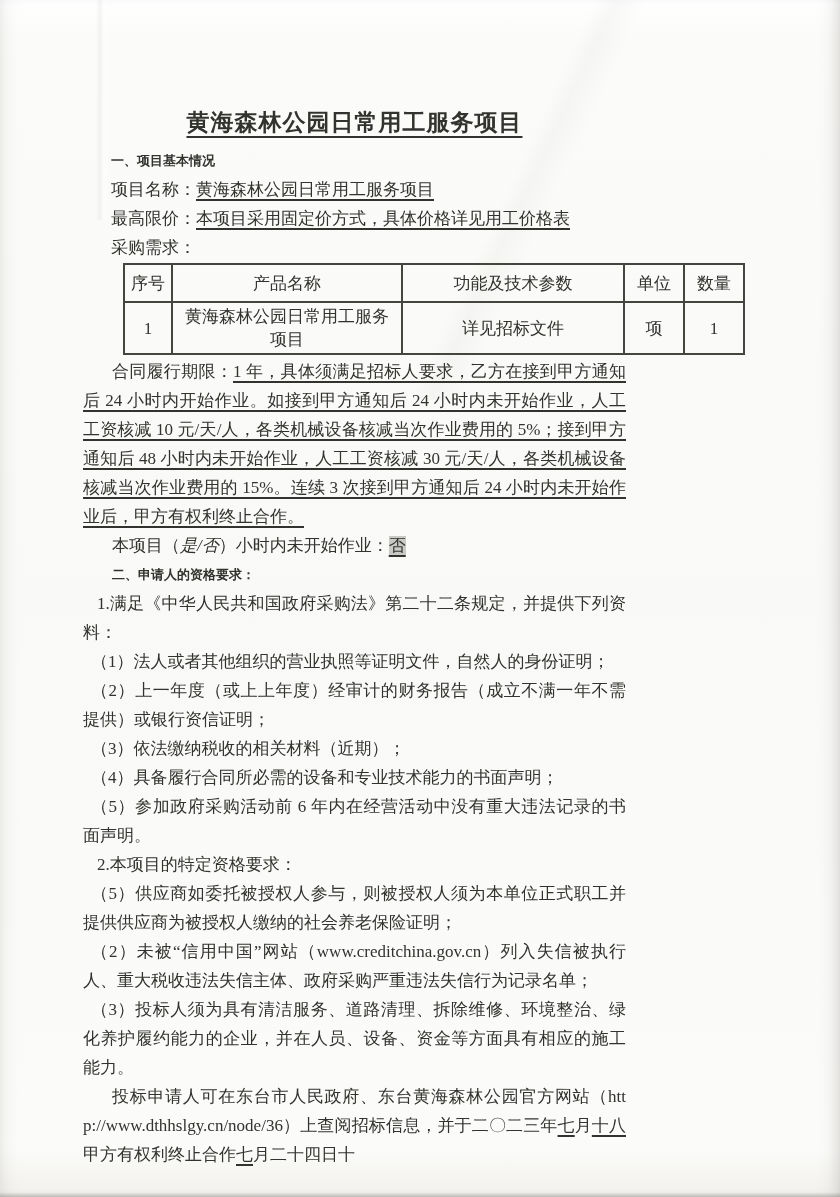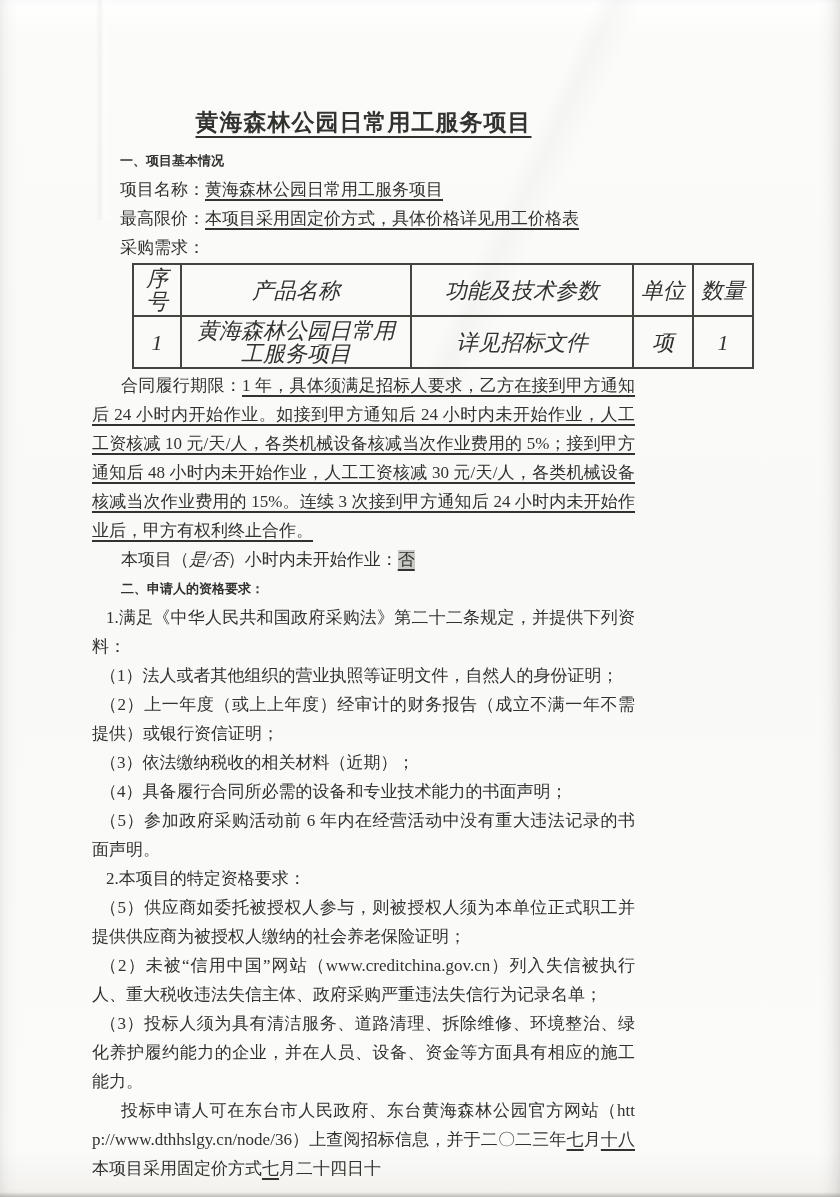--- a/index.html
+++ b/index.html
@@ -15,38 +15,38 @@
     box-shadow:inset -14px 0 22px -18px rgba(90,88,84,.45), inset 14px 0 22px -20px rgba(90,88,84,.3);
   }
   
   .page::before{
     content:"";position:absolute;left:0;top:0;right:0;bottom:0;pointer-events:none;
     background:
       linear-gradient(90deg, transparent 96px, rgba(120,118,112,.07) 100px, rgba(255,255,255,.5) 104px, transparent 110px) no-repeat 0 0/840px 220px,
       linear-gradient(115deg, transparent 58%, rgba(150,148,142,.06) 60%, transparent 63%) no-repeat 0 0/840px 400px,
       linear-gradient(0deg, rgba(130,128,122,.10) 0, transparent 6px) no-repeat 0 100%/840px 10px;
   }
-  .content{position:absolute;left:12px;top:0;width:703px;padding:106px 80px 0;box-sizing:border-box;}
+  .content{position:absolute;left:3px;top:0;width:703px;padding:106px 80px 0;box-sizing:border-box;}
   .hei{font-family:"Liberation Sans","DejaVu Sans",sans-serif;font-weight:700;}
   .doc-title{text-align:center;font-size:23px;line-height:32px;letter-spacing:1px;}
   .doc-title .tspan{text-decoration:underline;text-decoration-thickness:2px;text-underline-offset:6px;}
   .doc-subtitle{text-align:center;font-size:26px;line-height:36px;margin-top:12px;letter-spacing:2px;}
   p{margin:0;font-size:17px;line-height:29px;text-align:justify;}
   .sec-heading{font-size:13px;line-height:29px;margin:0;}
   .ind2{text-indent:29px;}
   .ind1{text-indent:14px;}
   .indsub{text-indent:8px;}
   .mt8{margin-top:8px;}
   .u{text-decoration:underline;text-decoration-thickness:1.5px;text-underline-offset:4px;}
   .it{font-style:italic;}
   .hl{background:#c9c9c6;}
   .urlwrap{word-break:break-all;}
   table.req{
     border-collapse:collapse;margin:1px 0 0 40px;table-layout:fixed;width:620px;
-    font-size:22px;color:#32322f;font-style:italic;
+    font-size:17px;color:#32322f;
   }
   table.req th,table.req td{
     border:2px solid #454540;font-weight:normal;text-align:center;vertical-align:middle;
     padding:2px 6px;box-sizing:border-box;line-height:23px;
   }
   table.req th{height:38px;}
   table.req td{height:52px;}
   .c-no{width:48px;} .c-name{width:230px;border-radius:14px;} .c-spec{width:222px;} .c-unit{width:60px;} .c-qty{width:60px;}
 </style>
 </head>
@@ -99,16 +99,16 @@
     <p class="indsub">（3）依法缴纳税收的相关材料（近期）；</p>
     <p class="indsub">（4）具备履行合同所必需的设备和专业技术能力的书面声明；</p>
     <p class="indsub">（5）参加政府采购活动前 6 年内在经营活动中没有重大违法记录的书面声明。</p>
 
     <p class="ind1">2.本项目的特定资格要求：</p>
     <p class="indsub">（5）供应商如委托被授权人参与，则被授权人须为本单位正式职工并提供供应商为被授权人缴纳的社会养老保险证明；</p>
     <p class="indsub urlwrap">（2）未被“信用中国”网站（www.creditchina.gov.cn）列入失信被执行人、重大税收违法失信主体、政府采购严重违法失信行为记录名单；</p>
     <p class="indsub">（3）投标人须为具有清洁服务、道路清理、拆除维修、环境整治、绿化养护履约能力的企业，并在人员、设备、资金等方面具有相应的施工能力。</p>
 
 
-    <p class="ind2 urlwrap"><span>投标申请人可在东台市人民政府、东台黄海森林公园官方网站（http://www.dthhslgy.cn/node/36）上查阅招标信息，并于二〇二三年</span><span class="u">七</span><span>月</span><span class="u">十八</span><span>本项目采用固定价方式</span><span class="u">七</span><span>月二十四日十</span></p>
+    <p class="ind2 urlwrap"><span>投标申请人可在东台市人民政府、东台黄海森林公园官方网站（http://www.dthhslgy.cn/node/36）上查阅招标信息，并于二〇二三年</span><span class="u">七</span><span>月</span><span class="u">十八</span><span>甲方有权利终止合作</span><span class="u">七</span><span>月二十四日十</span></p>
 
   </div>
 </div>
 
 </body></html>

